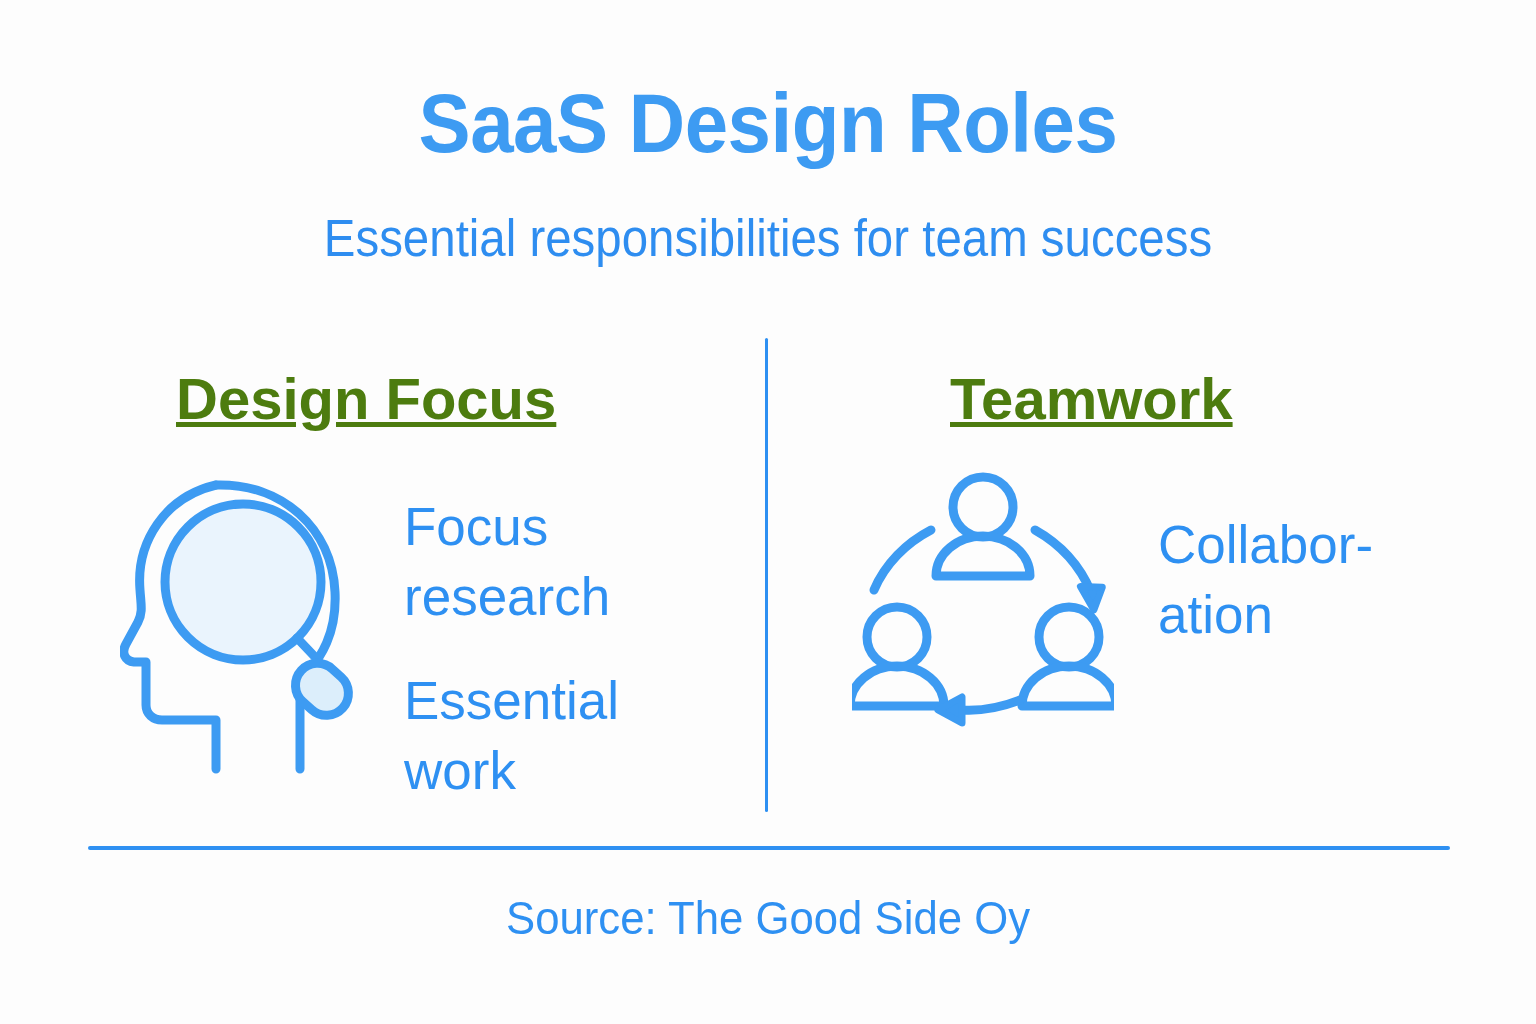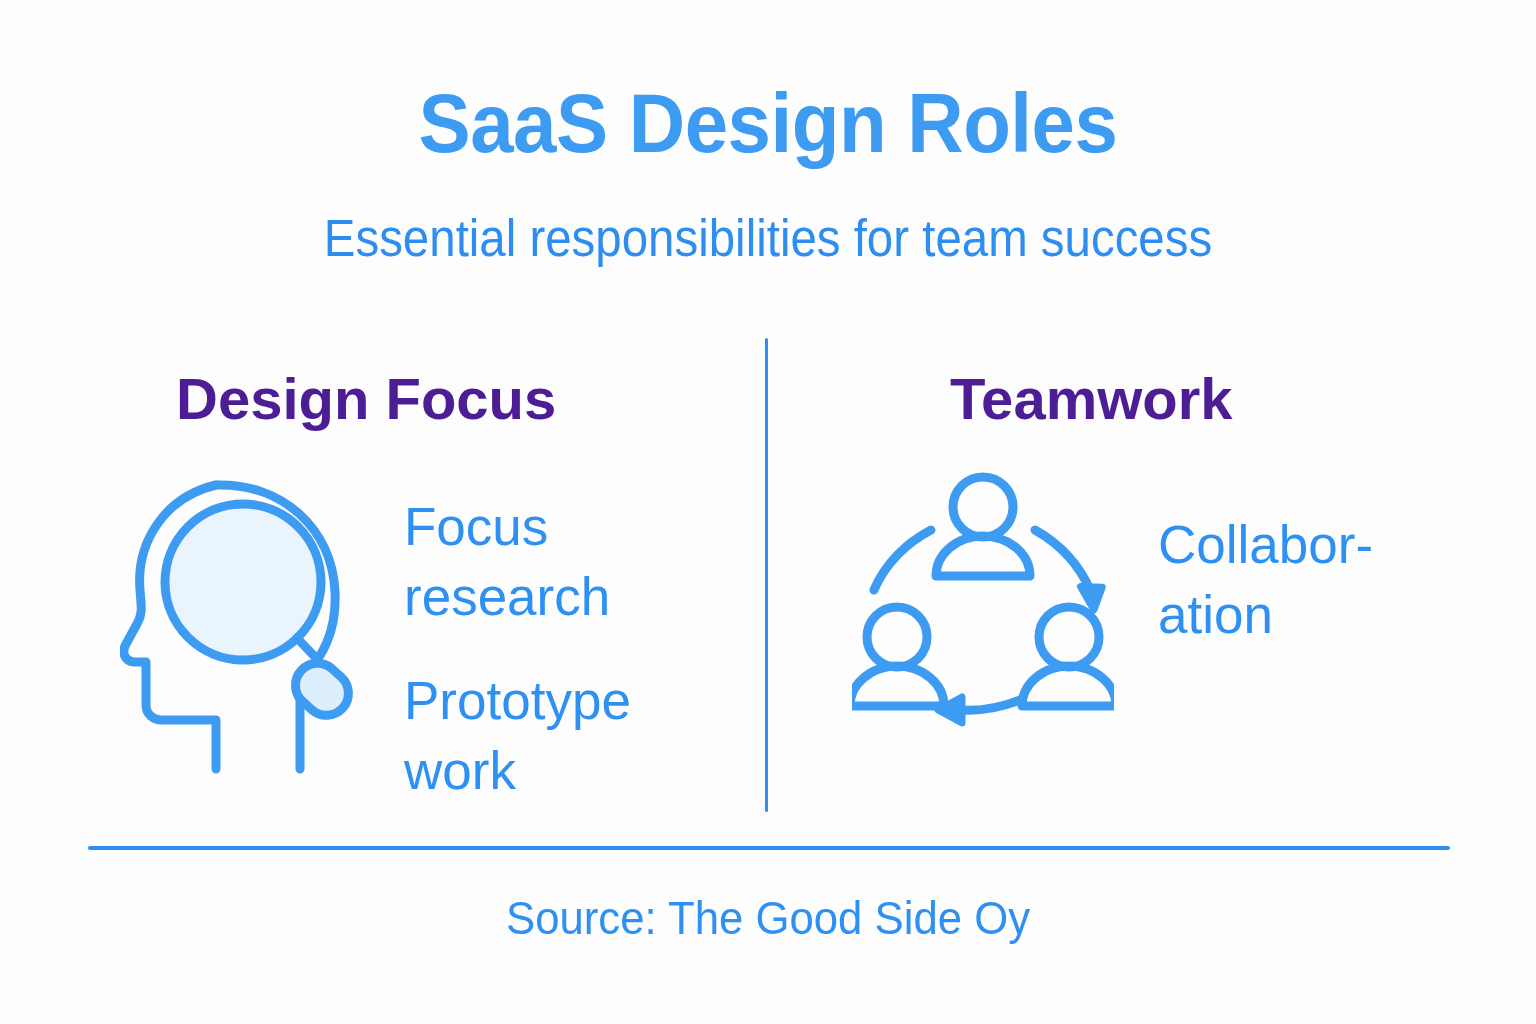--- a/index.html
+++ b/index.html
@@ -55,23 +55,24 @@
     transform-origin: 50% 50%;
     white-space: nowrap;
   }
 
   
   .col-heading {
     position: absolute;
     font-family: "Liberation Sans", sans-serif;
     font-size: 58px;
     font-weight: bold;
-    color: #4c1d95;
+    color: #4d7c0f;
     line-height: 1;
     white-space: nowrap;
+    text-decoration: underline;
   }
   .col-heading.left  { top: 370px; left: 176px; }
   .col-heading.right { top: 370px; left: 950px; text-align: right; }
 
   .divider-v {
     position: absolute;
     left: 765px;
     top: 338px;
     width: 3px;
     height: 474px;
@@ -180,21 +181,21 @@
 
       <g transform="rotate(42 196 222)">
         <rect x="176" y="200" width="56" height="44" rx="22" ry="22" fill="#dceefb" stroke="#3d9bf2" stroke-width="9"></rect>
       </g>
     </svg>
   </div>
 
   <div class="item-list left">
     <div class="item">Focus
 research</div>
-    <div class="item">Prototype
+    <div class="item">Essential
 work</div>
   </div>
 
   <div class="col-heading right">Teamwork</div>
 
   <div class="icon-team">
     <svg viewBox="0 0 262 262" width="262" height="262" aria-hidden="true">
       <g fill="none" stroke="#3d9bf2" stroke-width="9" stroke-linecap="round" stroke-linejoin="round">
 
         <circle cx="131" cy="41" r="30"></circle>

